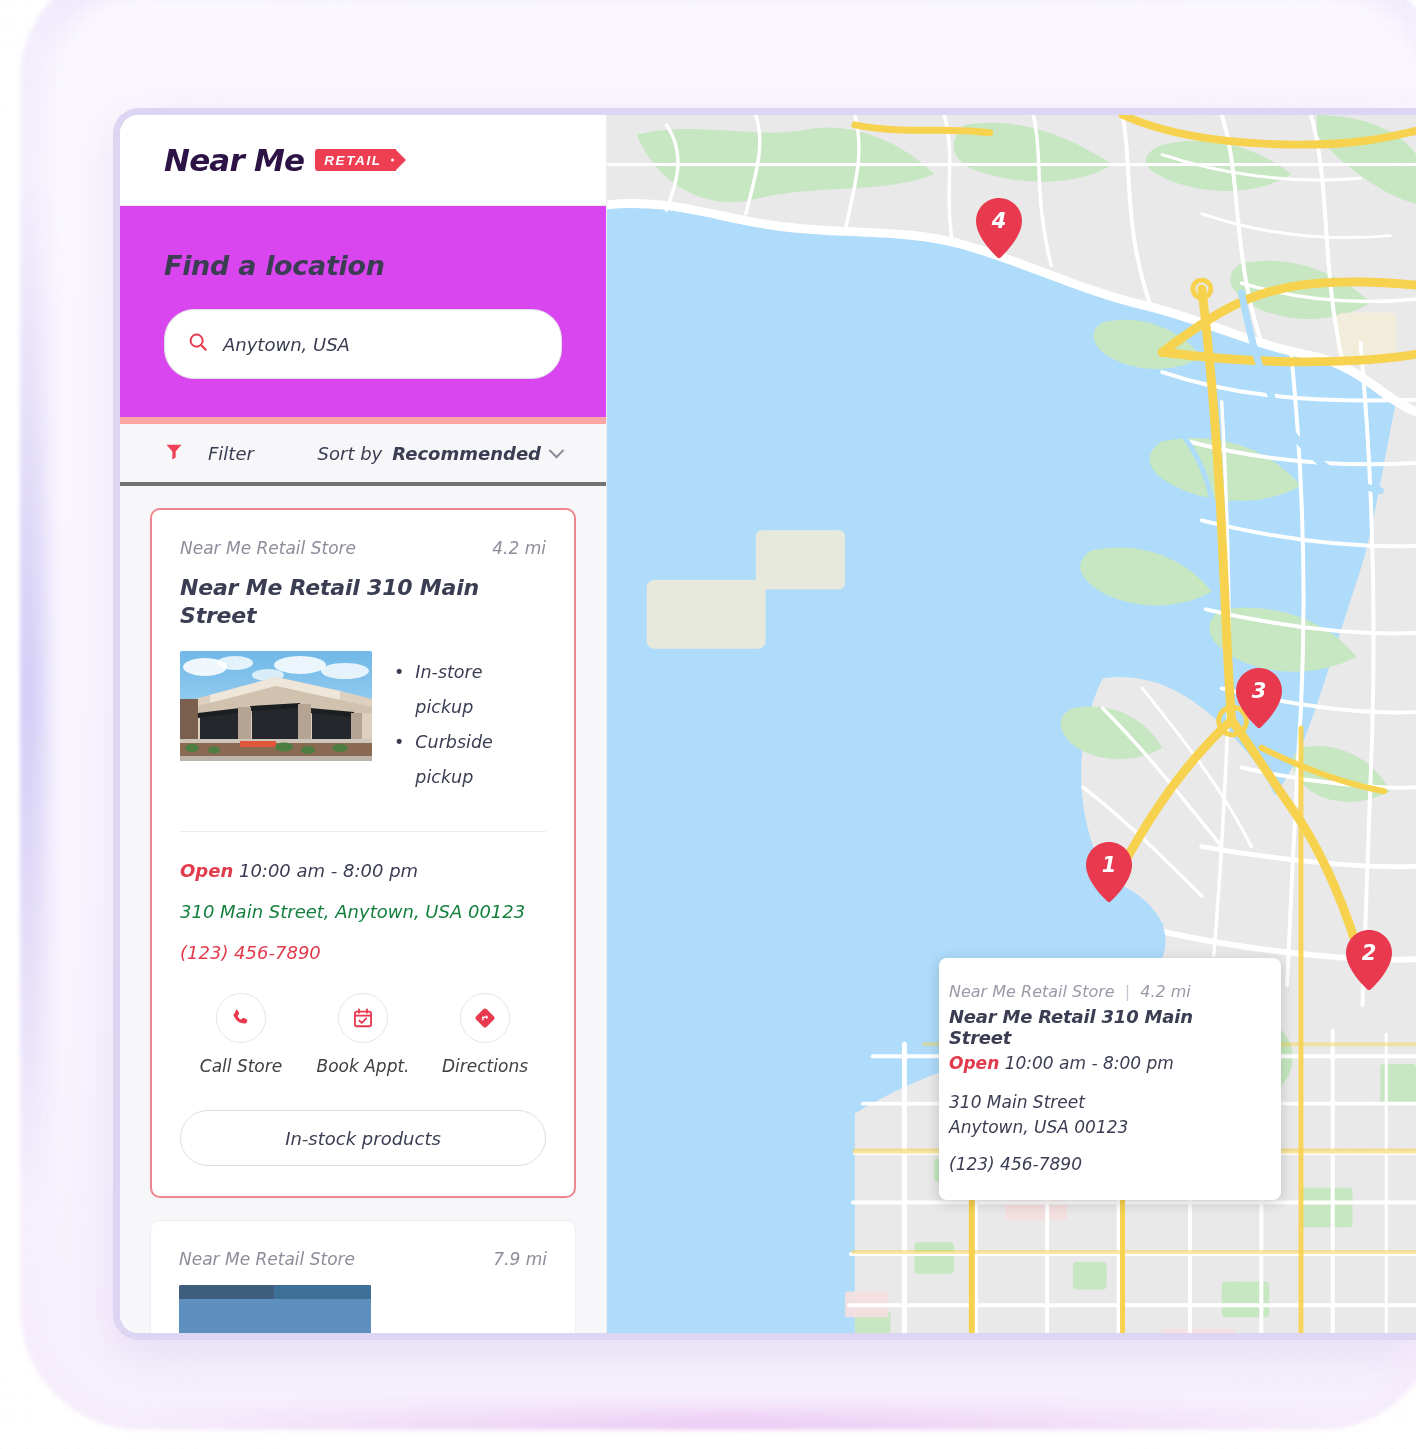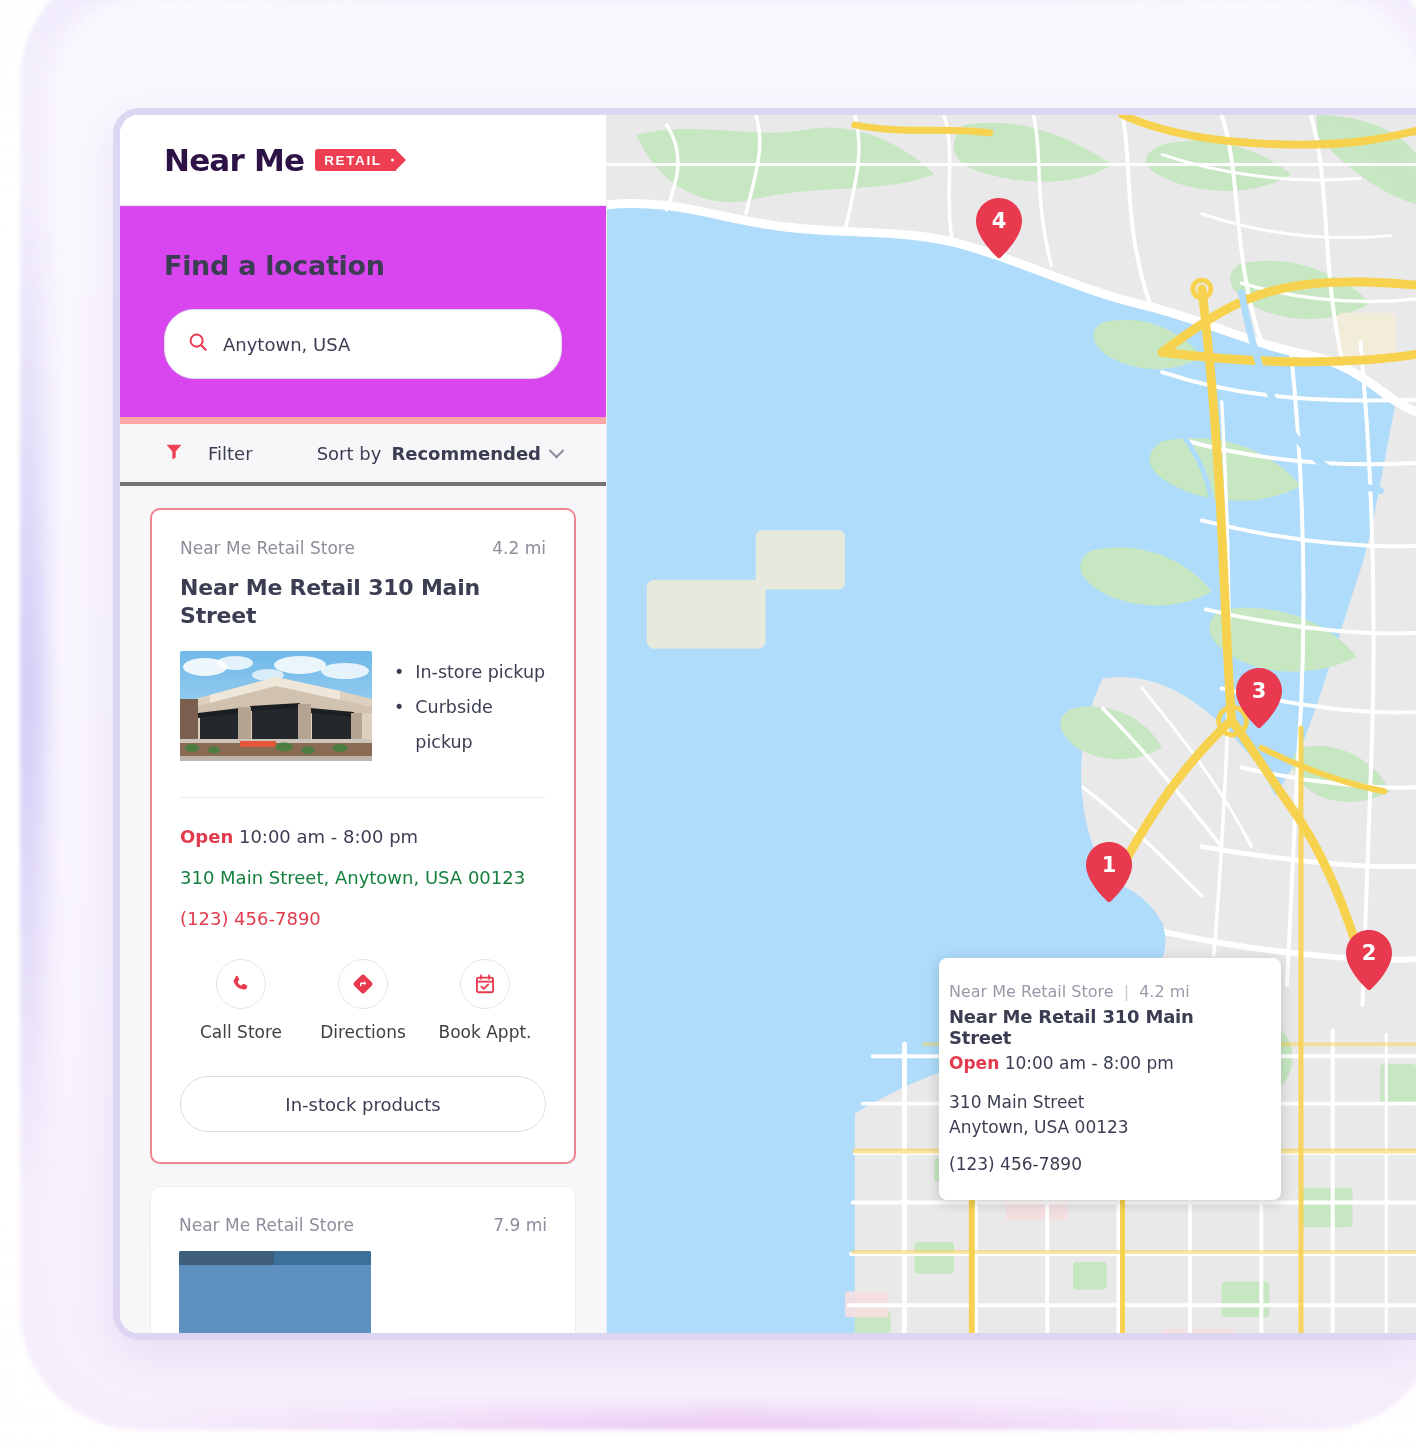--- a/index.html
+++ b/index.html
@@ -9,20 +9,21 @@
     background: #ffffff;
     overflow: hidden;
   }
 
   
   #page {
     position: relative;
     width: 1416px; height: 1449px;
     background: #ffffff;
     overflow: hidden;
+    font-style: italic;
   }
   .glow-halo {
     position: absolute;
     left: 20px; top: -40px;
     width: 1420px; height: 1470px;
     border-radius: 120px;
     background:
       radial-gradient(ellipse 60% 45% at 50% 98%, rgba(214,120,230,0.30), rgba(214,120,230,0) 70%),
       radial-gradient(ellipse 55% 50% at 3% 50%, rgba(120,110,230,0.28), rgba(120,110,230,0) 70%),
       radial-gradient(ellipse 70% 30% at 50% 2%, rgba(130,110,235,0.26), rgba(130,110,235,0) 72%),
@@ -524,38 +525,38 @@
               <div class="action">
                 <span class="action-circle">
                   <svg width="22" height="22" viewBox="0 0 24 24">
                     <path d="M6.6 3.2c.7-.3 1.5 0 1.9.7l1.3 2.4c.3.6.2 1.4-.3 1.9l-1 1c-.2.2-.2.5-.1.8.7 1.5 2 2.8 3.5 3.5.3.1.6.1.8-.1l1-1c.5-.5 1.3-.6 1.9-.3l2.4 1.3c.7.4 1 1.2.7 1.9l-.7 1.6c-.3.8-1.1 1.3-2 1.2C9.4 17.5 6.5 14.6 4 9.5c-.4-.9.1-1.9.9-2.3z" fill="#e8394e"></path>
                   </svg>
                 </span>
                 <span class="action-label">Call Store</span>
               </div>
               <div class="action">
                 <span class="action-circle">
-                  <svg width="24" height="24" viewBox="0 0 24 24">
-                    <rect x="12" y="1.6" width="14.7" height="14.7" rx="2.4" transform="rotate(45 12 1.6)" fill="#e8394e"></rect>
-                    <path d="M13.1 9.1l2.2 2.1-2.2 2.1v-1.3h-2.5v2.2H9.1v-3.1c0-.3.3-.6.6-.6h3.4z" fill="#fff"></path>
-                  </svg>
-                </span>
-                <span class="action-label">Directions</span>
-              </div>
-              <div class="action">
-                <span class="action-circle">
                   <svg width="22" height="22" viewBox="0 0 24 24" fill="none">
                     <rect x="3.2" y="5" width="17.6" height="16" rx="2" stroke="#e8394e" stroke-width="2"></rect>
                     <line x1="3.2" y1="9.4" x2="20.8" y2="9.4" stroke="#e8394e" stroke-width="2"></line>
                     <line x1="7.6" y1="2.6" x2="7.6" y2="6.4" stroke="#e8394e" stroke-width="2" stroke-linecap="round"></line>
                     <line x1="16.4" y1="2.6" x2="16.4" y2="6.4" stroke="#e8394e" stroke-width="2" stroke-linecap="round"></line>
                     <path d="M8 14.8l2.6 2.6 5-5" stroke="#e8394e" stroke-width="2" stroke-linecap="round" stroke-linejoin="round"></path>
                   </svg>
                 </span>
                 <span class="action-label">Book Appt.</span>
+              </div>
+              <div class="action">
+                <span class="action-circle">
+                  <svg width="24" height="24" viewBox="0 0 24 24">
+                    <rect x="12" y="1.6" width="14.7" height="14.7" rx="2.4" transform="rotate(45 12 1.6)" fill="#e8394e"></rect>
+                    <path d="M13.1 9.1l2.2 2.1-2.2 2.1v-1.3h-2.5v2.2H9.1v-3.1c0-.3.3-.6.6-.6h3.4z" fill="#fff"></path>
+                  </svg>
+                </span>
+                <span class="action-label">Directions</span>
               </div>
             </div>
 
             <div class="stock-btn">In-stock products</div>
           </div>
 
           <div class="store-card">
             <div class="card-top">
               <span class="card-kicker">Near Me Retail Store</span>
               <span class="card-dist">7.9 mi</span>

